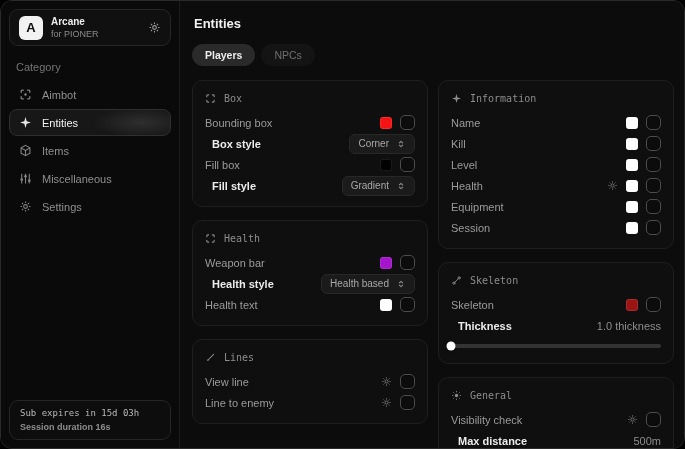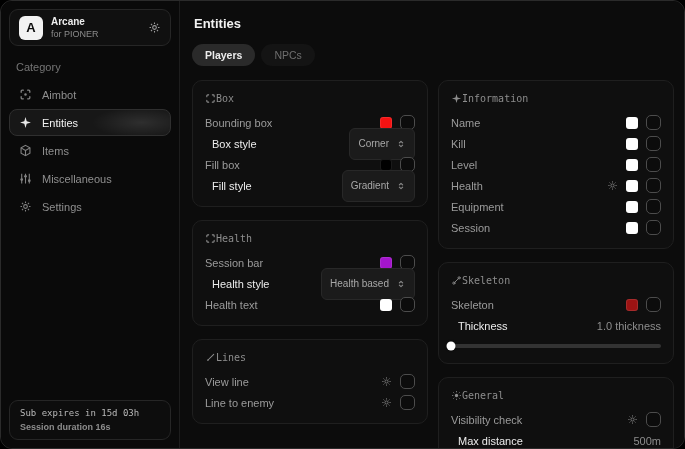--- a/index.html
+++ b/index.html
@@ -37,33 +37,33 @@
   
   .main{flex:1;padding:12px 10px 0 12px;background:#0c0c0c;overflow:hidden;}
   .main-title{font-size:13px;font-weight:bold;color:#f2f2f2;margin:3px 0 13px 2px;}
   .tabs{display:flex;gap:6px;margin-bottom:14px;}
   .tab{border-radius:14px;padding:5px 13px;font-size:10.5px;color:#6f6f6f;
     background:#141414;cursor:pointer;}
   .tab.active{background:#2a2a2a;color:#ededed;font-weight:bold;}
   .columns{display:flex;gap:10px;}
   .col{width:238px;display:flex;flex-direction:column;gap:13px;}
   .card{background:#0f0f0f;border:1px solid #1f1f1f;border-radius:10px;padding:10px 12px;}
-  .card-header{display:flex;align-items:flex-start;gap:0;margin:2px 0 8px 0;
+  .card-header{display:flex;align-items:flex-start;gap:8px;margin:2px 0 8px 0;
     font-family:"DejaVu Sans Mono",monospace;font-size:10px;color:#8d8d8d;}
   .hicon{width:11px;height:11px;color:#8d8d8d;flex:none;}
   .row{display:flex;align-items:center;height:21px;}
   .row-label{font-size:11px;color:#9b9b9b;}
-  .row-label.strong{color:#ececec;font-weight:normal;padding-left:7px;}
+  .row-label.strong{color:#ececec;font-weight:bold;padding-left:7px;}
   .row-controls{margin-left:auto;display:flex;align-items:center;gap:8px;}
   .swatch{width:12px;height:12px;border-radius:3px;flex:none;cursor:pointer;
     box-shadow:inset 0 0 0 1px rgba(255,255,255,0.10);}
   .checkbox{width:15px;height:15px;border-radius:5px;border:1.5px solid #4c4c4c;
     background:#0c0c0c;flex:none;cursor:pointer;}
   .gear-sm{width:11px;height:11px;color:#7c7c7c;cursor:pointer;flex:none;}
-  .dropdown{display:flex;align-items:center;gap:7px;height:32px;padding:0 8px;
+  .dropdown{display:flex;align-items:center;gap:7px;height:20px;padding:0 8px;
     background:#1b1b1b;border:1px solid #282828;border-radius:6px;
     font-size:10px;color:#a8a8a8;cursor:pointer;}
   .unfold{width:10px;height:10px;color:#8a8a8a;flex:none;}
   .slider-value{margin-left:auto;font-size:11px;color:#8d8d8d;}
   .slider-track{position:relative;height:4px;border-radius:2px;background:#333;
     margin:8px 0 5px 0;cursor:pointer;}
   .slider-fill{position:absolute;left:0;top:0;bottom:0;border-radius:2px;background:#f2f2f2;}
   .slider-handle{position:absolute;top:50%;width:9px;height:9px;border-radius:50%;
     background:#fff;transform:translate(-50%,-50%);box-shadow:0 0 2px rgba(0,0,0,.6);}
 </style>
@@ -242,21 +242,21 @@
         </section>
 
         <section class="card">
           <div class="card-header">
             <svg class="icon hicon">
                 <use href="#i-scan"></use>
               </svg>
             <span>Health</span>
           </div>
           <div class="row">
-            <span class="row-label">Session bar</span>
+            <span class="row-label">Weapon bar</span>
             <div class="row-controls">
               <span class="swatch" style="background: rgb(164, 21, 204);"></span>
               <span class="checkbox"></span>
             </div>
           </div>
           <div class="row">
             <span class="row-label strong">Health style</span>
             <div class="row-controls">
               <div class="dropdown">
                 <span>Health based</span>

